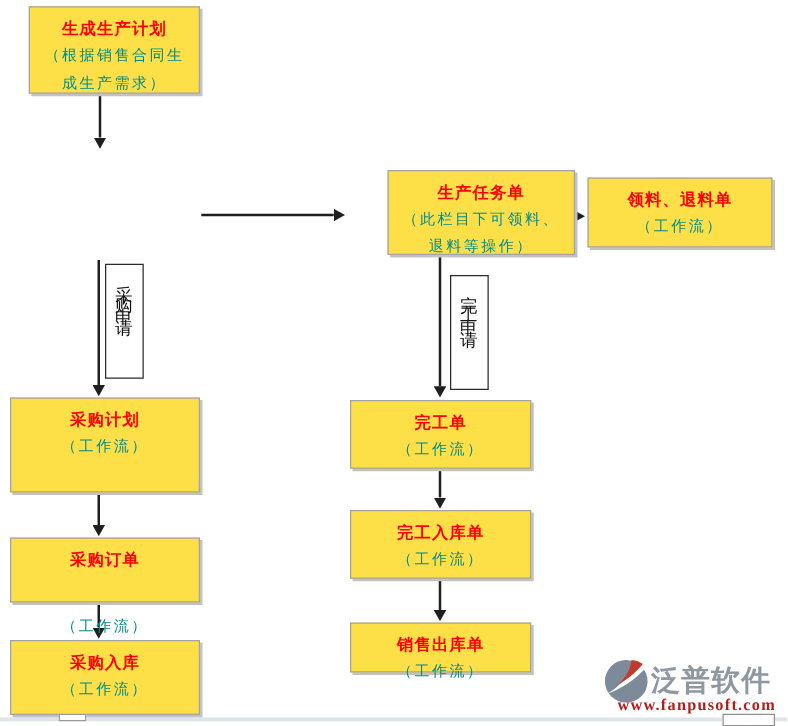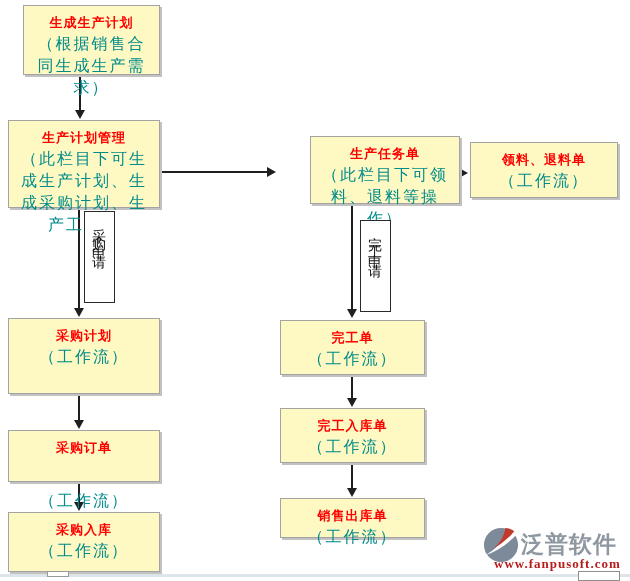--- a/index.html
+++ b/index.html
@@ -2,30 +2,30 @@
 <html><head>
 <meta charset="utf-8">
 <style>
   html,body{margin:0;padding:0;background:#ffffff;}
   .canvas{
     position:relative;width:630px;height:581px;background:#ffffff;overflow:hidden;
     font-family:"Liberation Sans","DejaVu Sans",sans-serif;
   }
   .connectors{position:absolute;left:0;top:0;width:630px;height:581px;pointer-events:none;}
   .node{
-    position:absolute;box-sizing:border-box;background:#fef9c3;
+    position:absolute;box-sizing:border-box;background:#fde047;
     border:1px solid #a3a3a3;box-shadow:2px 2px 0 #c2c2c2;
     display:flex;flex-direction:column;align-items:center;justify-content:flex-start;
     padding:7px 5px 4px 5px;text-align:center;
   }
   .node-title{
     color:#ff0000;font-weight:bold;font-size:13px;line-height:20px;letter-spacing:1px;
   }
   .node-sub{
-    color:#008b8b;font-size:16px;line-height:22px;letter-spacing:2px;
+    color:#008b8b;font-size:12px;line-height:22px;letter-spacing:2px;
   }
   .vlabel{
     position:absolute;box-sizing:border-box;background:#ffffff;border:1px solid #2a2a2a;
     display:flex;align-items:flex-start;justify-content:center;padding-top:5px;
   }
   .vlabel span{
     writing-mode:vertical-rl;text-orientation:upright;
     color:#111111;font-size:14px;letter-spacing:9px;line-height:30px;
   }
   .bottom-band{position:absolute;left:0;top:574px;width:630px;height:3px;background:#dde4ea;}
@@ -68,24 +68,20 @@
     <line x1="352" y1="204" x2="352" y2="309" stroke="#1f1f1f" stroke-width="2" marker-end="url(#arr)"></line>
     <line x1="352" y1="375" x2="352" y2="398" stroke="#1f1f1f" stroke-width="2" marker-end="url(#arr)"></line>
     <line x1="352" y1="463" x2="352" y2="488" stroke="#1f1f1f" stroke-width="2" marker-end="url(#arr)"></line>
   </svg>
 
   <div class="node" style="left:23px;top:5px;width:137px;height:70px;">
     <span class="node-title">生成生产计划</span>
     <span class="node-sub">（根据销售合同生成生产需求）</span>
   </div>
 
-  <div class="node" style="left:8px;top:120px;width:152px;height:88px;">
-    <span class="node-title">生产计划管理</span>
-    <span class="node-sub">（此栏目下可生成生产计划、生成采购计划、生产工单）</span>
-  </div>
 
   <div class="node" style="left:8px;top:318px;width:152px;height:76px;">
     <span class="node-title">采购计划</span>
     <span class="node-sub">（工作流）</span>
   </div>
 
   <div class="node" style="left:8px;top:430px;width:152px;height:52px;gap:32px;">
     <span class="node-title">采购订单</span>
     <span class="node-sub">（工作流）</span>
   </div>

